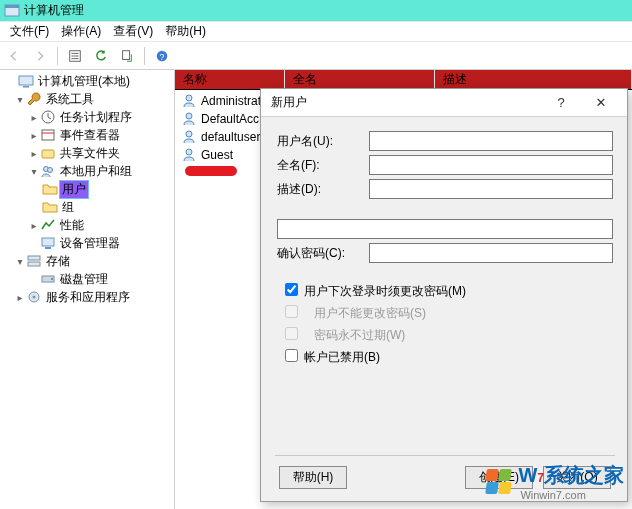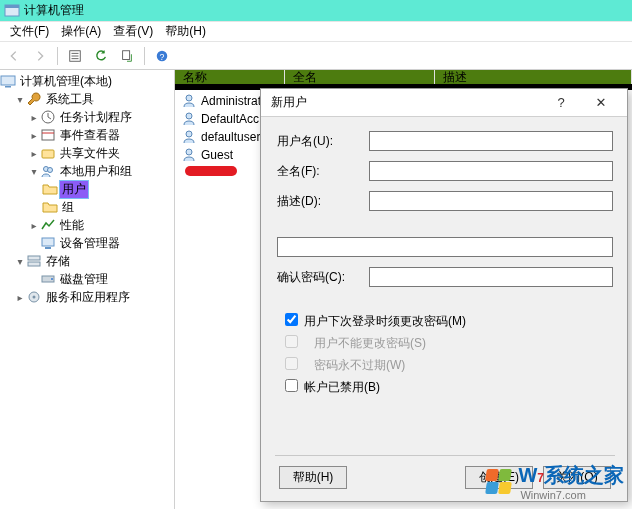--- a/index.html
+++ b/index.html
@@ -63,39 +63,39 @@
     width:175px;
     border-right:1px solid #d0d0d0;
     padding:2px 0;
     overflow:hidden;
     font-size:12px;
     background:#fff;
   }
   .tree-row{
     display:flex;align-items:center;
     height:18px;white-space:nowrap;
-    padding-left:0;
+    padding-left:18px;
   }
   .tw { display:inline-block;width:12px;text-align:center;color:#666;font-size:10px;}
   .tree-icon{width:16px;height:16px;display:inline-flex;align-items:center;justify-content:center;margin-right:2px;}
   .tree-row.selected .lbl{background:#8b5cf6;outline:1px solid #7abdf5;}
   .lbl{padding:0 2px;}
   .ind1{padding-left:14px;}
   .ind2{padding-left:28px;}
   .ind3{padding-left:42px;}
   
   .listpane{
     flex:1;
     display:flex;flex-direction:column;
     position:relative;
   }
   .list-header{
     height:20px;display:flex;align-items:center;
-    border-bottom:6px solid #000000;
-    background:#4d7c0f;
+    border-bottom:1px solid #000000;
+    background:#b91c1c;
   }
   .list-header .col{
     padding:0 8px;height:100%;display:flex;align-items:center;
     border-right:1px solid #e0e0e0;
   }
   .list-body{flex:1;position:relative;padding:2px 0;}
   .list-row{
     display:flex;align-items:center;height:18px;padding-left:6px;gap:4px;
   }
   .user-icon{width:16px;height:16px;display:inline-flex;align-items:center;justify-content:center;}
@@ -122,21 +122,21 @@
   .dlg-title .spacer{flex:1;}
   .dlg-title .winbtn{
     width:40px;height:26px;display:flex;align-items:center;justify-content:center;
     font-size:13px;color:#333;
   }
   .dlg-body{
     flex:1;padding:14px 14px 6px 16px;
     display:flex;flex-direction:column;
   }
   .field-row{
-    display:flex;align-items:center;margin-bottom:10px;
+    display:flex;align-items:center;margin-bottom:4px;
   }
   .field-row label{
     width:92px;
   }
   .field-row input[type=text],.field-row input[type=password]{
     flex:1;height:20px;border:1px solid #777;background:#fff;
     font-family:inherit;font-size:12px;padding:0 3px;
   }
   .gap{height:16px;}
   .check-row{

